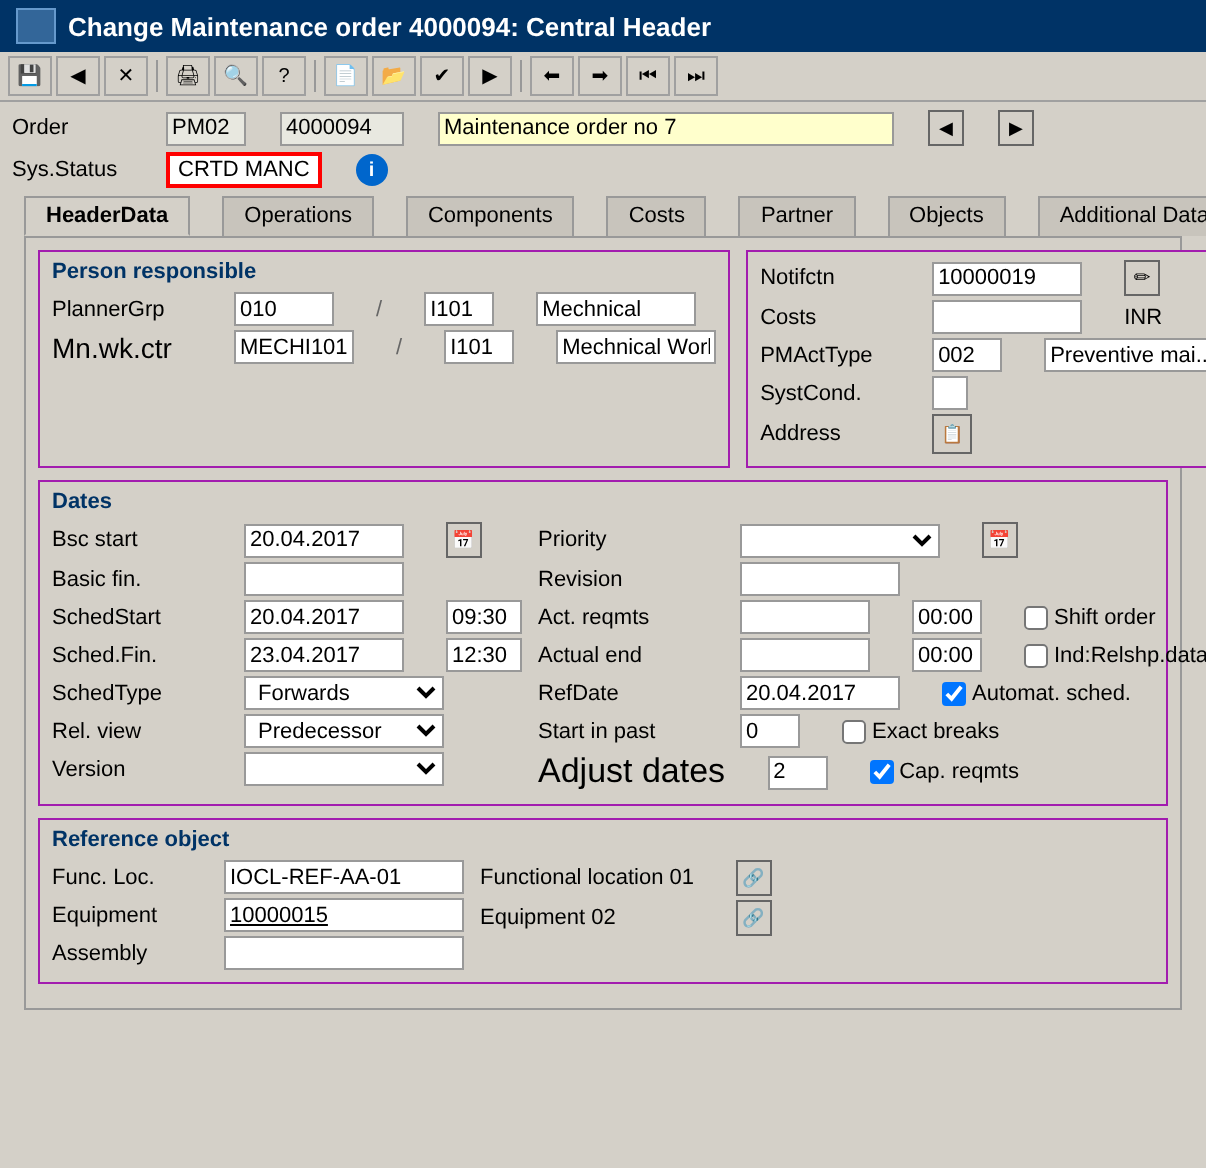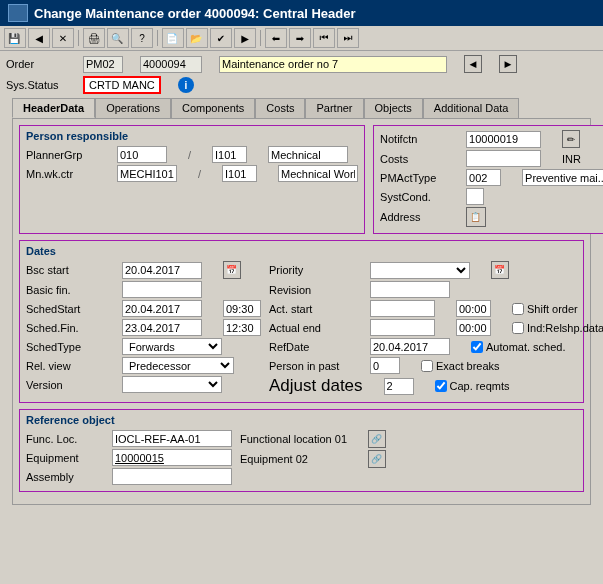--- a/index.html
+++ b/index.html
@@ -75,21 +75,21 @@
       color: white;
       display: inline-flex;
       align-items: center;
       justify-content: center;
       font-size: 10px;
       font-weight: bold;
       cursor: pointer;
     }
     .tabs {
       display: flex;
-      gap: 0;
+      gap: 16px;
       margin: 4px 6px 0;
     }
     .tab {
       padding: 3px 10px;
       background: #c8c4bc;
       border: 1px solid #999;
       border-bottom: none;
       cursor: pointer;
       font-size: 11px;
       white-space: nowrap;
@@ -215,21 +215,21 @@
       <div class="section" style="flex:1">
         <div class="section-title">Person responsible</div>
         <div class="form-row">
           <span style="min-width:70px;font-size:11px">PlannerGrp</span>
           <input class="inp" type="text" style="width: 50px;" value="010">
           <span class="slash">/</span>
           <input class="inp" type="text" style="width: 35px;" value="I101">
           <input class="inp" type="text" style="width: 80px;" value="Mechnical">
         </div>
         <div class="form-row">
-          <span style="min-width:70px;font-size:11px">Mn.wk.ctr</span>
+          <span style="min-width:70px;font-size:14px">Mn.wk.ctr</span>
           <input class="inp" type="text" style="width: 60px;" value="MECHI101">
           <span class="slash">/</span>
           <input class="inp" type="text" style="width: 35px;" value="I101">
           <input class="inp" type="text" style="width: 80px;" value="Mechnical Work c...">
         </div>
       </div>
 
       <div class="section" style="flex:1">
         <div class="form-row">
           <span style="min-width:65px;font-size:11px">Notifctn</span>
@@ -283,21 +283,21 @@
           </div>
           <div class="form-row">
             <span style="min-width:75px;font-size:11px">SchedType</span>
             <select class="inp" style="width:100px;height:17px">
               <option>Forwards</option>
               <option>Backwards</option>
             </select>
           </div>
           <div class="form-row">
             <span style="min-width:75px;font-size:11px">Rel. view</span>
-            <select class="inp" style="width:112px;height:17px">
+            <select class="inp" style="width:100px;height:17px">
               <option>Predecessor</option>
             </select>
           </div>
           <div class="form-row">
             <span style="min-width:75px;font-size:11px">Version</span>
             <select class="inp" style="width:100px;height:17px">
               <option></option>
             </select>
           </div>
         </div>
@@ -308,21 +308,21 @@
             <select class="inp" style="width:100px;height:17px">
               <option></option>
             </select>
             <div class="nav-icon" style="font-size:9px">📅</div>
           </div>
           <div class="form-row">
             <span style="min-width:80px;font-size:11px">Revision</span>
             <input class="inp" type="text" style="width: 80px;" value="">
           </div>
           <div class="form-row">
-            <span style="min-width:80px;font-size:11px">Act. start</span>
+            <span style="min-width:80px;font-size:11px">Act. reqmts</span>
             <input class="inp" type="text" style="width: 65px;" value="">
             <input class="inp" type="text" style="width: 35px;" value="00:00">
             <div class="checkbox-item">
               <input type="checkbox" style="">
               <span>Shift order</span>
             </div>
           </div>
           <div class="form-row">
             <span style="min-width:80px;font-size:11px">Actual end</span>
             <input class="inp" type="text" style="width: 65px;" value="">
@@ -334,21 +334,21 @@
           </div>
           <div class="form-row">
             <span style="min-width:80px;font-size:11px">RefDate</span>
             <input class="inp" type="text" style="width: 80px;" value="20.04.2017">
             <div class="checkbox-item">
               <input type="checkbox" checked="" style="">
               <span>Automat. sched.</span>
             </div>
           </div>
           <div class="form-row">
-            <span style="min-width:80px;font-size:11px">Person in past</span>
+            <span style="min-width:80px;font-size:11px">Start in past</span>
             <input class="inp" type="text" style="width: 30px;" value="0">
             <div class="checkbox-item">
               <input type="checkbox" style="">
               <span>Exact breaks</span>
             </div>
           </div>
           <div class="form-row">
             <span style="min-width:80px;font-size:17px">Adjust dates</span>
             <input class="inp" type="text" style="width: 30px;" value="2">
             <div class="checkbox-item">

